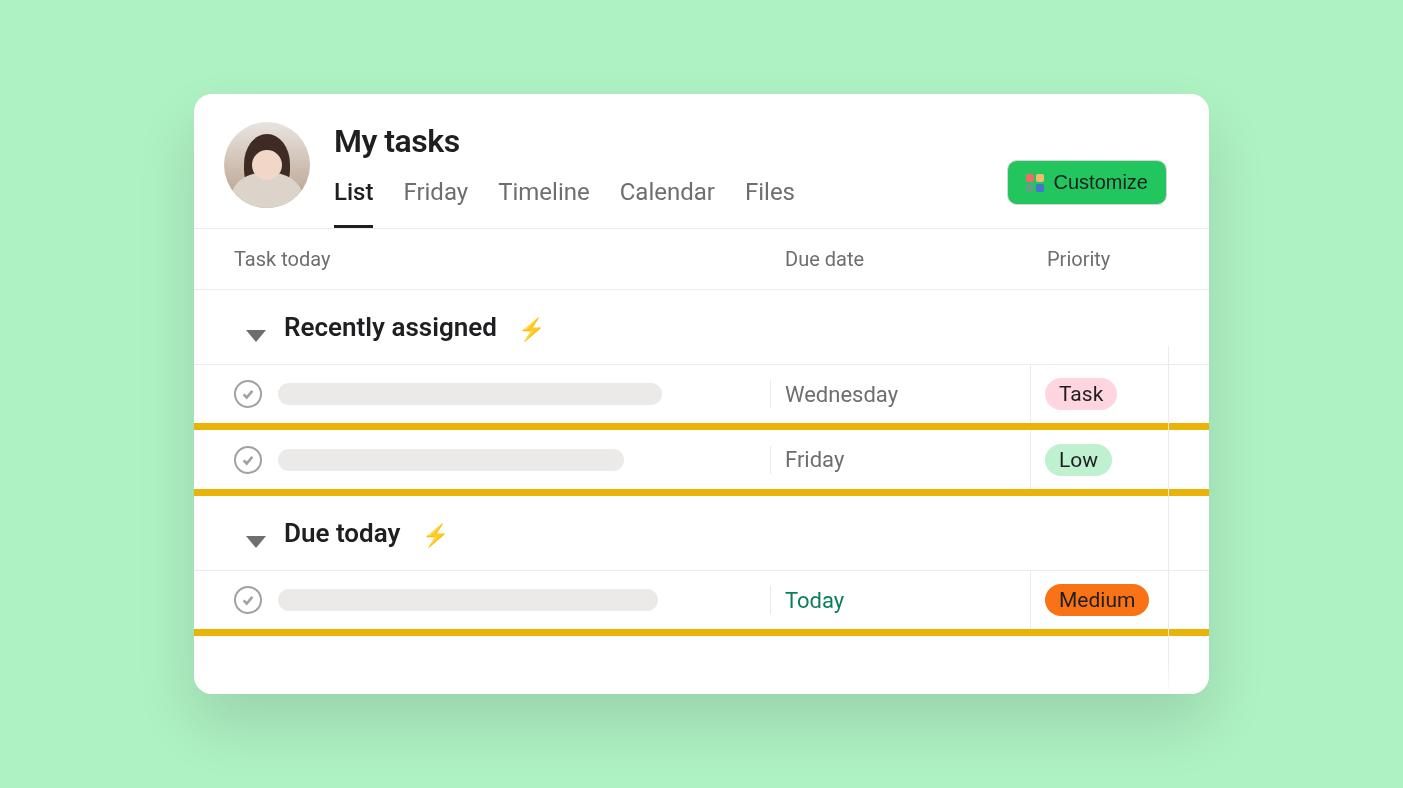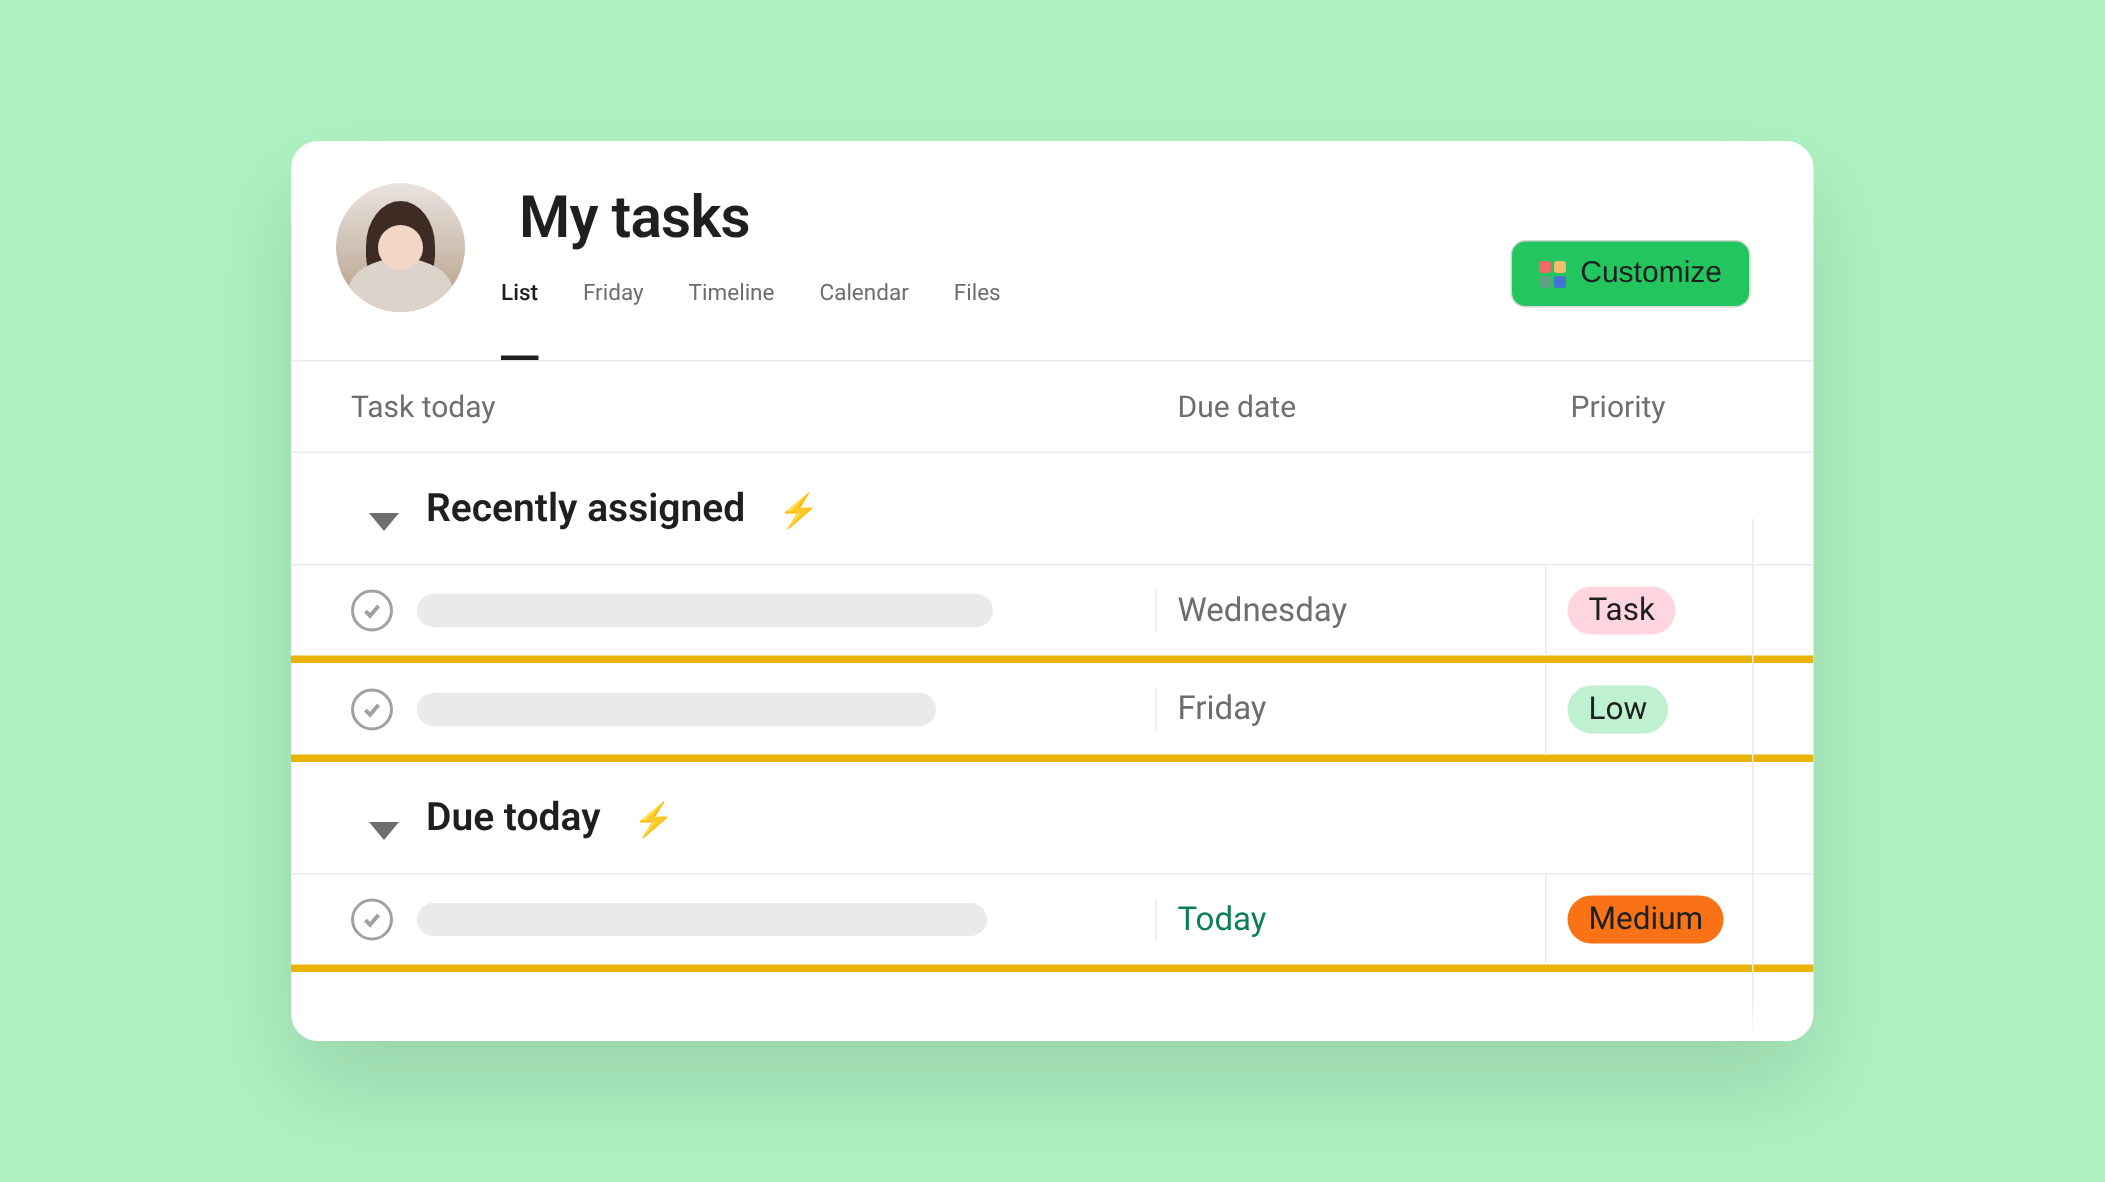--- a/index.html
+++ b/index.html
@@ -35,25 +35,25 @@
     }
     .avatar::before{
       content:"";position:absolute;left:50%;top:12px;transform:translateX(-50%);
       width:46px;height:60px;border-radius:50% 50% 40% 40%;background:#3d2b24;
     }
     .avatar-body{
       position:absolute;left:50%;bottom:-10px;transform:translateX(-50%);
       width:70px;height:46px;border-radius:50% 50% 0 0;background:#dcd4ca;
     }
     .header-main{margin-left:24px;flex:1;}
-    .title{font-size:39px;font-weight:600;letter-spacing:-.5px;margin-left:12px;}
+    .title{font-size:32px;font-weight:600;letter-spacing:-.5px;}
     .tabs{display:flex;gap:30px;margin-top:18px;}
     .tab{
-      font-size:15px;color:#6d6e6f;cursor:pointer;
-      padding-bottom:36px;position:relative;
+      font-size:24px;color:#6d6e6f;cursor:pointer;
+      padding-bottom:22px;position:relative;
     }
     .tab.active{color:#1e1f21;font-weight:500;}
     .tab.active::after{
       content:"";position:absolute;left:0;right:0;bottom:0;height:3px;background:#1e1f21;
     }
     .customize-btn{
       position:absolute;right:42px;top:66px;
       display:flex;align-items:center;gap:10px;
       padding:10px 18px;border:1px solid #d6d6d6;border-radius:10px;
       font-size:20px;color:#1e1f21;background:#22c55e;cursor:pointer;
@@ -67,21 +67,21 @@
     .col{font-size:20px;color:#6d6e6f;}
     .col-task{flex:1;padding-left:40px}
     .col-due{width:260px;padding-left:14px}
     .col-pri{width:178px;padding-left:16px}
 
     .section-hdr{display:flex;align-items:flex-end;gap:18px;padding:22px 0 22px 52px;}
     .chev{width:0;height:0;border-left:10px solid transparent;border-right:10px solid transparent;border-top:12px solid #6d6e6f;}
     .section-title{font-size:26px;font-weight:600;}
     .bolt{color:#f5a623;font-size:22px;margin-left:4px;}
 
-    .row{display:flex;align-items:center;height:66px;border-top:1px solid #edeae9;border-bottom:5px solid #eab308;}
+    .row{display:flex;align-items:center;height:66px;border-top:1px solid #edeae9;border-bottom:7px solid #eab308;}
     .row + .row{border-top:none}
     .cell-task{flex:1;display:flex;align-items:center;padding-left:40px;gap:16px;border-right:1px solid #edeae9}
     .cell-due{width:260px;padding-left:14px;font-size:22px;color:#6d6e6f;border-right:1px solid #edeae9;height:100%;display:flex;align-items:center}
     .cell-due.today{color:#0d7f56}
     .cell-pri{width:178px;padding-left:14px;height:100%;display:flex;align-items:center}
 
     .check{width:28px;height:28px;border-radius:50%;border:2px solid #a2a0a2;display:flex;align-items:center;justify-content:center;flex-shrink:0}
     .check svg{width:14px;height:14px;stroke:#a2a0a2;fill:none;stroke-width:3;}
     .placeholder{height:22px;border-radius:12px;background:#eceae8;}
     .pill{display:inline-block;padding:4px 14px;border-radius:16px;font-size:21px;}

